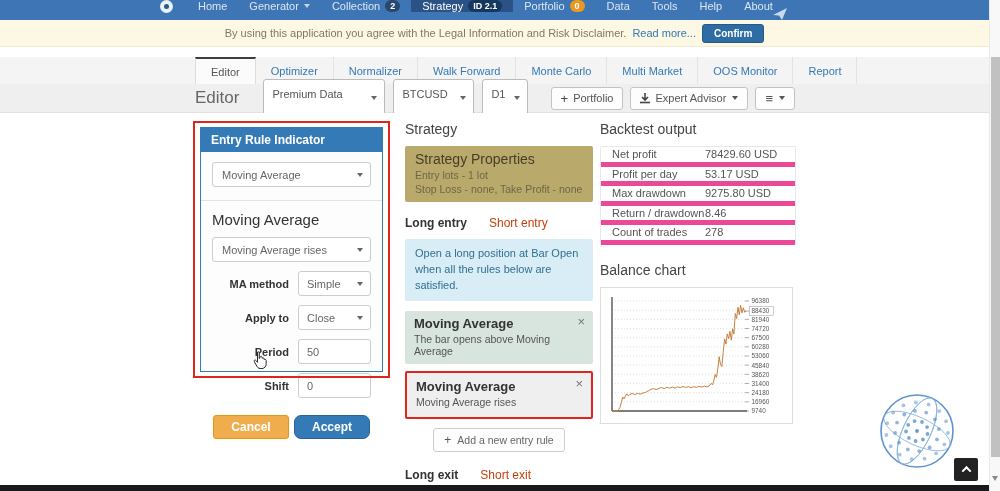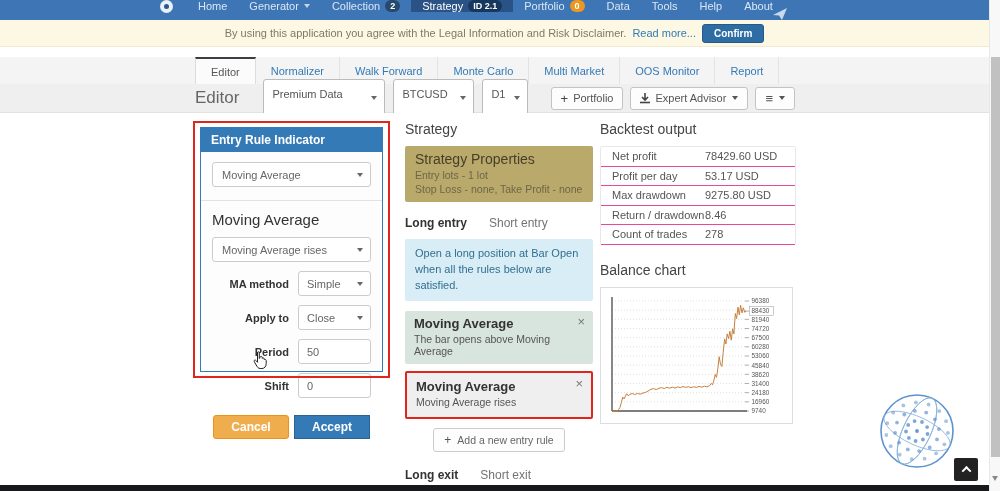--- a/index.html
+++ b/index.html
@@ -54,47 +54,47 @@
   .p-select { height:25px; background:#fff; border:1px solid #ccc; border-radius:3px; display:flex; align-items:center; font-size:11px; color:#666; padding:0 20px 0 9px; position:relative; cursor:pointer; }
   .p-divider { border-top:1px solid #e2e2e2; margin:13px -11px 10px -11px; }
   .p-section-title { font-size:15px; color:#333; margin-bottom:9px; }
   .p-row { display:flex; align-items:center; margin-top:9px; }
   .p-row label { flex:1; text-align:right; font-size:11px; font-weight:bold; color:#333; padding-right:9px; }
   .p-row .ctrl { width:73px; }
   .p-row .ctrl .p-select { padding-left:8px; }
   .p-input { width:73px; height:25px; border:1px solid #ccc; border-radius:3px; font-size:11px; color:#666; padding:0 8px; font-family:"Liberation Sans",sans-serif; }
   .p-actions { display:flex; justify-content:space-between; margin:17px 1px 0 1px; }
   .btn-cancel { width:76px; height:24px; background:#f0ad4e; border:1px solid #eb9316; border-radius:3px; color:#fff; font-size:12px; font-weight:bold; cursor:pointer; }
-  .btn-accept { width:76px; height:24px; background:#337ab7; border:1px solid #2a6496; border-radius:0; color:#fff; font-size:12px; font-weight:bold; cursor:pointer; }
+  .btn-accept { width:76px; height:24px; background:#337ab7; border:1px solid #2a6496; border-radius:7px; color:#fff; font-size:12px; font-weight:bold; cursor:pointer; }
   .hand-cursor { left:252px; top:351px; z-index:9; }
 
   
   .strategy-col { left:405px; top:121px; width:188px; z-index:2; }
   .col-heading { font-size:14px; color:#444; }
   .props-box { margin-top:9px; background:#b9a96b; border-radius:2px; padding:5px 10px 7px 10px; cursor:pointer; }
   .props-box .t { font-size:14px; color:#463f27; }
   .props-box .l { font-size:10.5px; color:#6e6747; margin-top:2px; }
   .entry-row { margin-top:14px; display:flex; align-items:center; }
   .entry-row .bold { font-size:12px; font-weight:bold; color:#333; }
-  .entry-row .lnk { font-size:12px; color:#737373; margin-left:22px; cursor:pointer; }
+  .entry-row .lnk { font-size:12px; color:#c2410c; margin-left:22px; cursor:pointer; }
   .info-box { margin-top:9px; background:#d9edf7; border-radius:2px; padding:7px 10px; font-size:11px; color:#31708f; line-height:1.45; }
   .rule-card { margin-top:10px; border-radius:2px; padding:5px 9px 7px 9px; position:relative; cursor:pointer; }
   .rule-card .rc-title { font-size:13px; font-weight:bold; color:#333; }
   .rule-card .rc-desc { font-size:10.5px; color:#555; margin-top:2px; }
   .rule-card .rc-x { position:absolute; right:8px; top:4px; font-size:13px; color:#777; cursor:pointer; line-height:1; }
   .rule-entry { background:#d8e4de; }
   .rule-selected { background:#efefef; border:2px solid #e0251b; margin-top:7px; padding:6px 9px 9px 9px; }
   .add-rule-wrap { text-align:center; margin-top:9px; }
   .add-rule { display:inline-flex; align-items:center; background:#fdfdfd; border:1px solid #ccc; border-radius:3px; font-size:10.5px; color:#666; padding:4px 10px; cursor:pointer; }
   .add-rule .plus { font-size:12px; color:#555; margin-right:6px; }
 
   
   .right-col { left:600px; top:121px; width:196px; }
   .bt-table { margin-top:9px; border:1px solid #e8e8e8; border-bottom:none; border-radius:2px; }
-  .bt-row { display:flex; height:19.5px; align-items:center; border-bottom:1px solid #ec4899; background:#fff; }
+  .bt-row { display:flex; height:19.5px; align-items:center; border-bottom:5px solid #ec4899; background:#fff; }
   .bt-row .bl { width:104px; padding-left:11px; font-size:11px; color:#555; }
   .bt-row .bv { font-size:11px; color:#555;text-align:right; }
   .chart-head { margin-top:17px; }
   .chart-panel { margin-top:9px; width:193px; height:137px; background:#fff; border:1px solid #ddd; }
 
   
   .globe { left:876px; top:390px; }
   .scrolltop { left:954px; top:458px; width:24px; height:23px; background:#222; border-radius:2px; display:flex; align-items:center; justify-content:center; cursor:pointer; z-index:6; }
   .scrolltop .chev { width:7px; height:7px; border-left:2px solid #fff; border-top:2px solid #fff; transform:rotate(45deg) translate(1px,1px); }
   .bottom-strip { left:0; top:485px; width:1000px; height:6px; background:#17191c; z-index:3; }
@@ -151,20 +151,23 @@
 
 <div class="abs notice">
   <span>By using this application you agree with the Legal Information and Risk Disclaimer.</span>
   <a>Read more...</a>
   <span class="confirm-btn">Confirm</span>
 </div>
 
 <div class="abs tabs-row">
   <div class="tab active">
       <span>Editor</span>
+    </div>
+  <div class="tab">
+      <span>Optimizer</span>
     </div>
   <div class="tab">
       <span>Normalizer</span>
     </div>
   <div class="tab">
       <span>Walk Forward</span>
     </div>
   <div class="tab">
       <span>Monte Carlo</span>
     </div>

